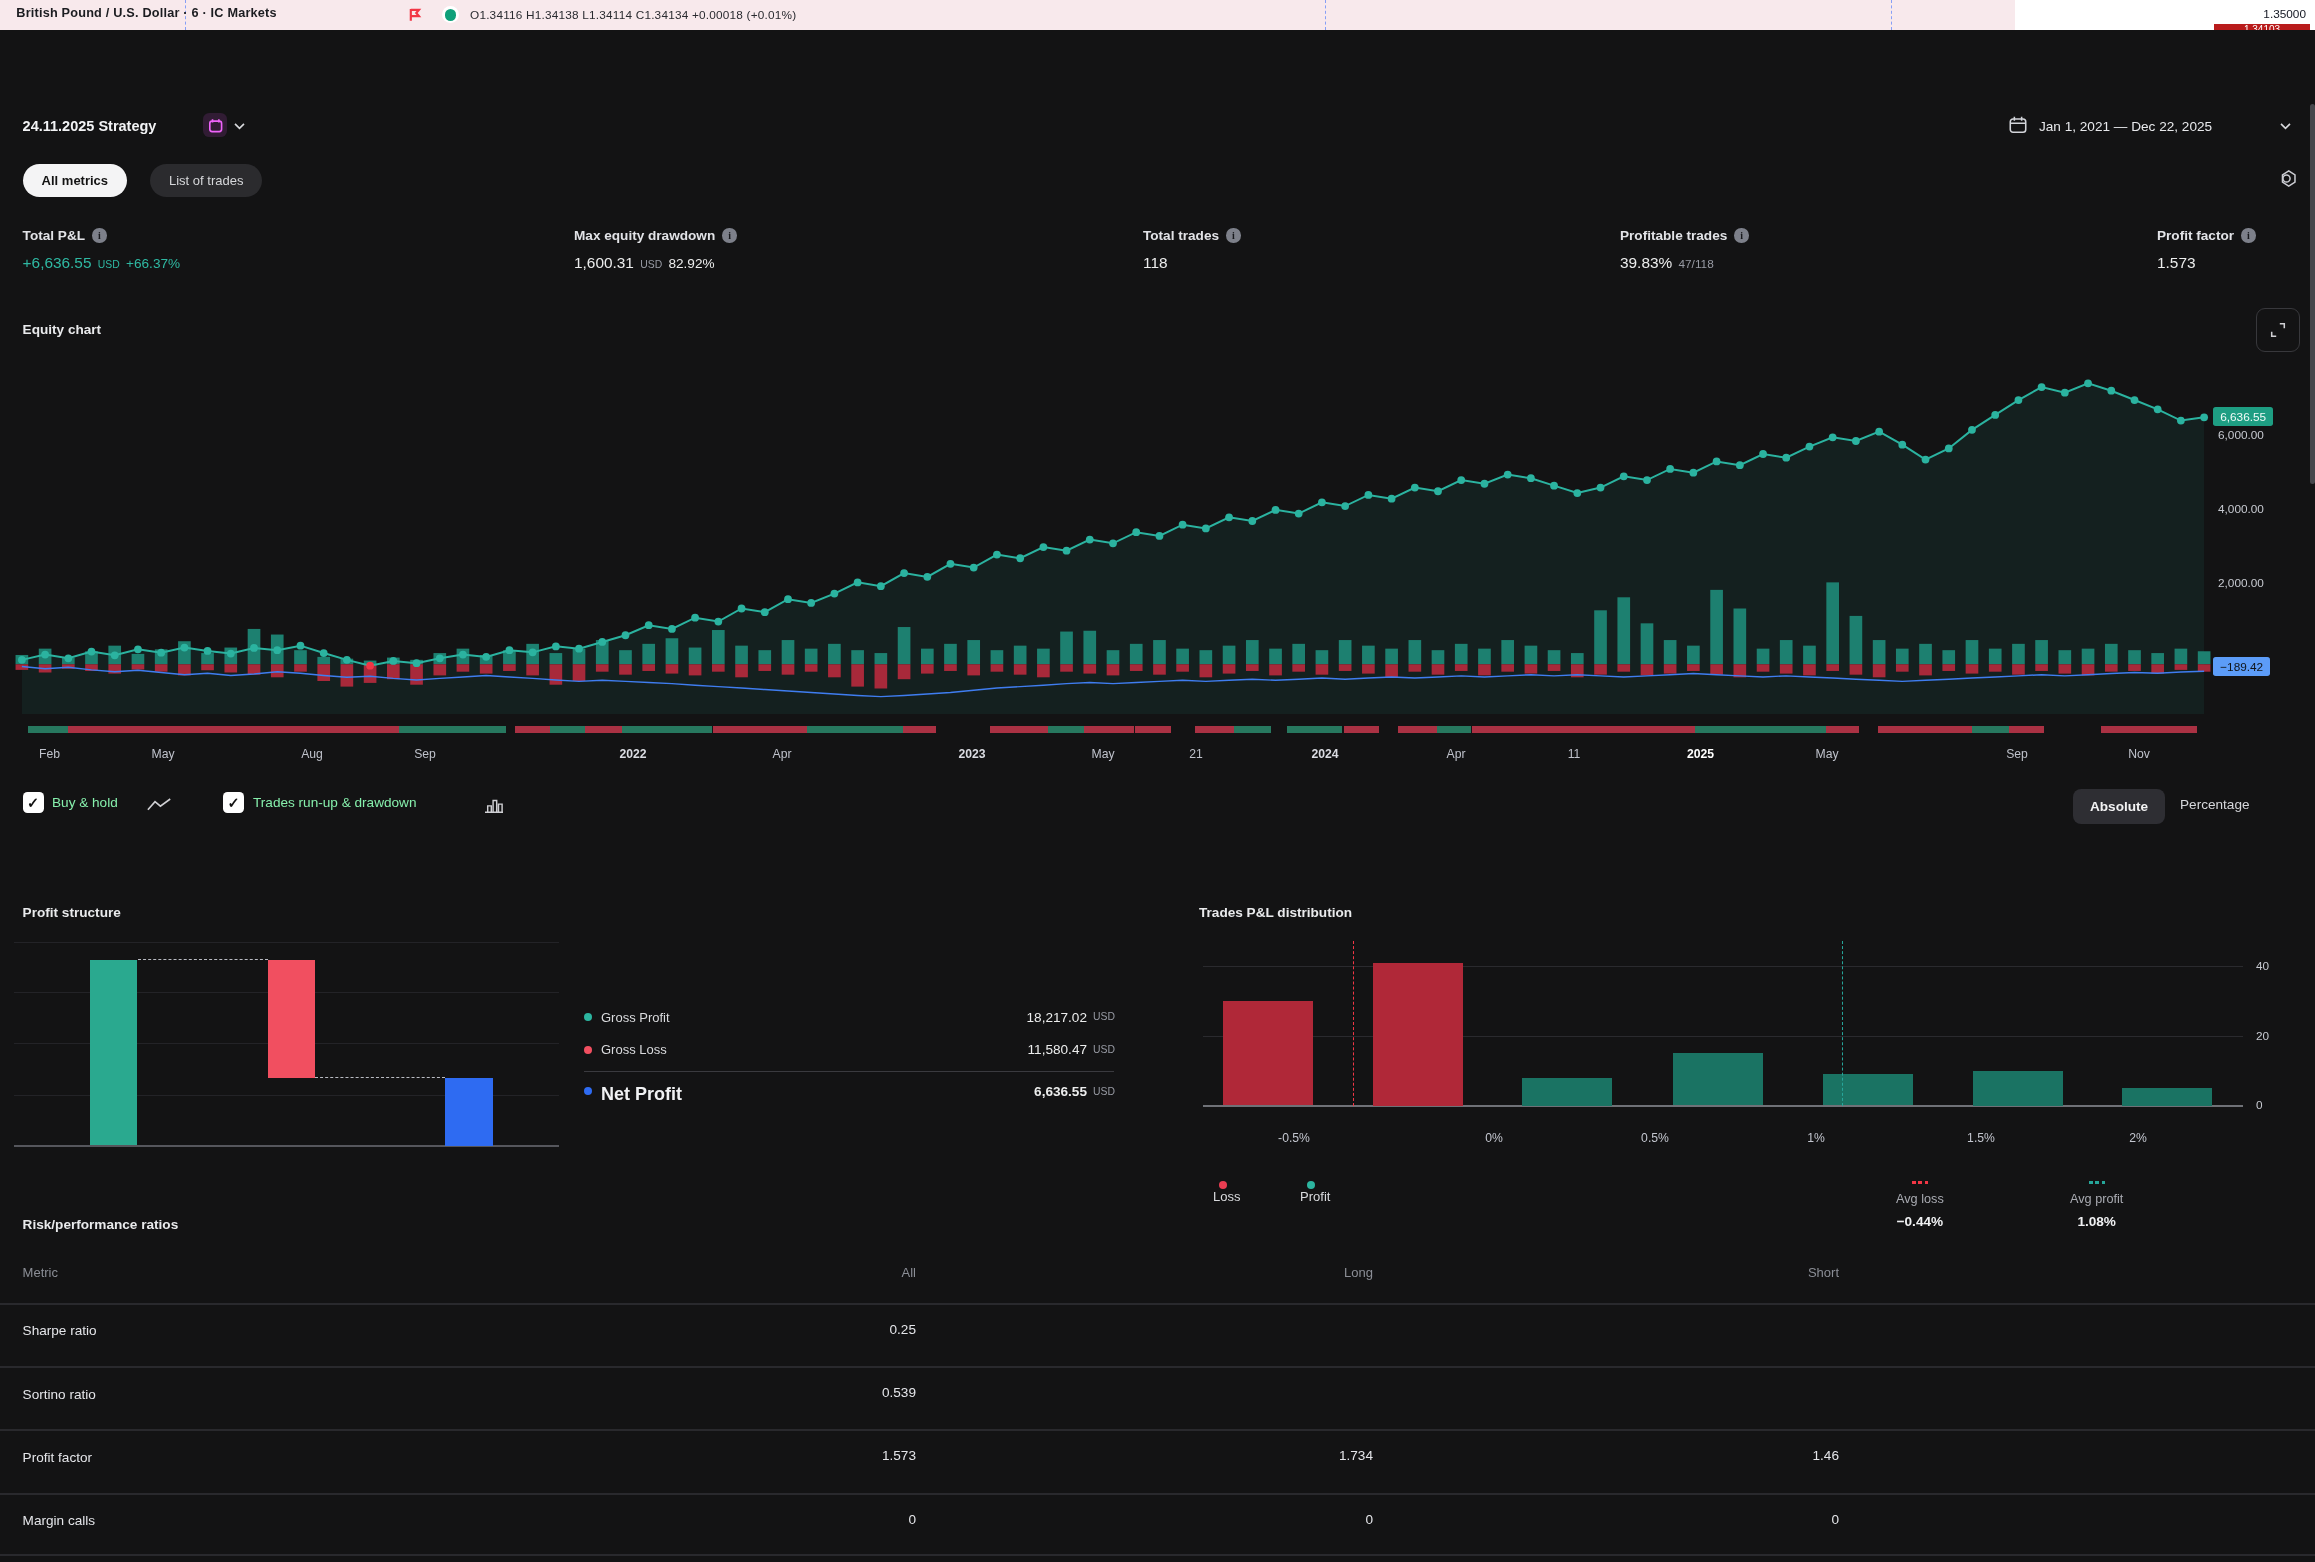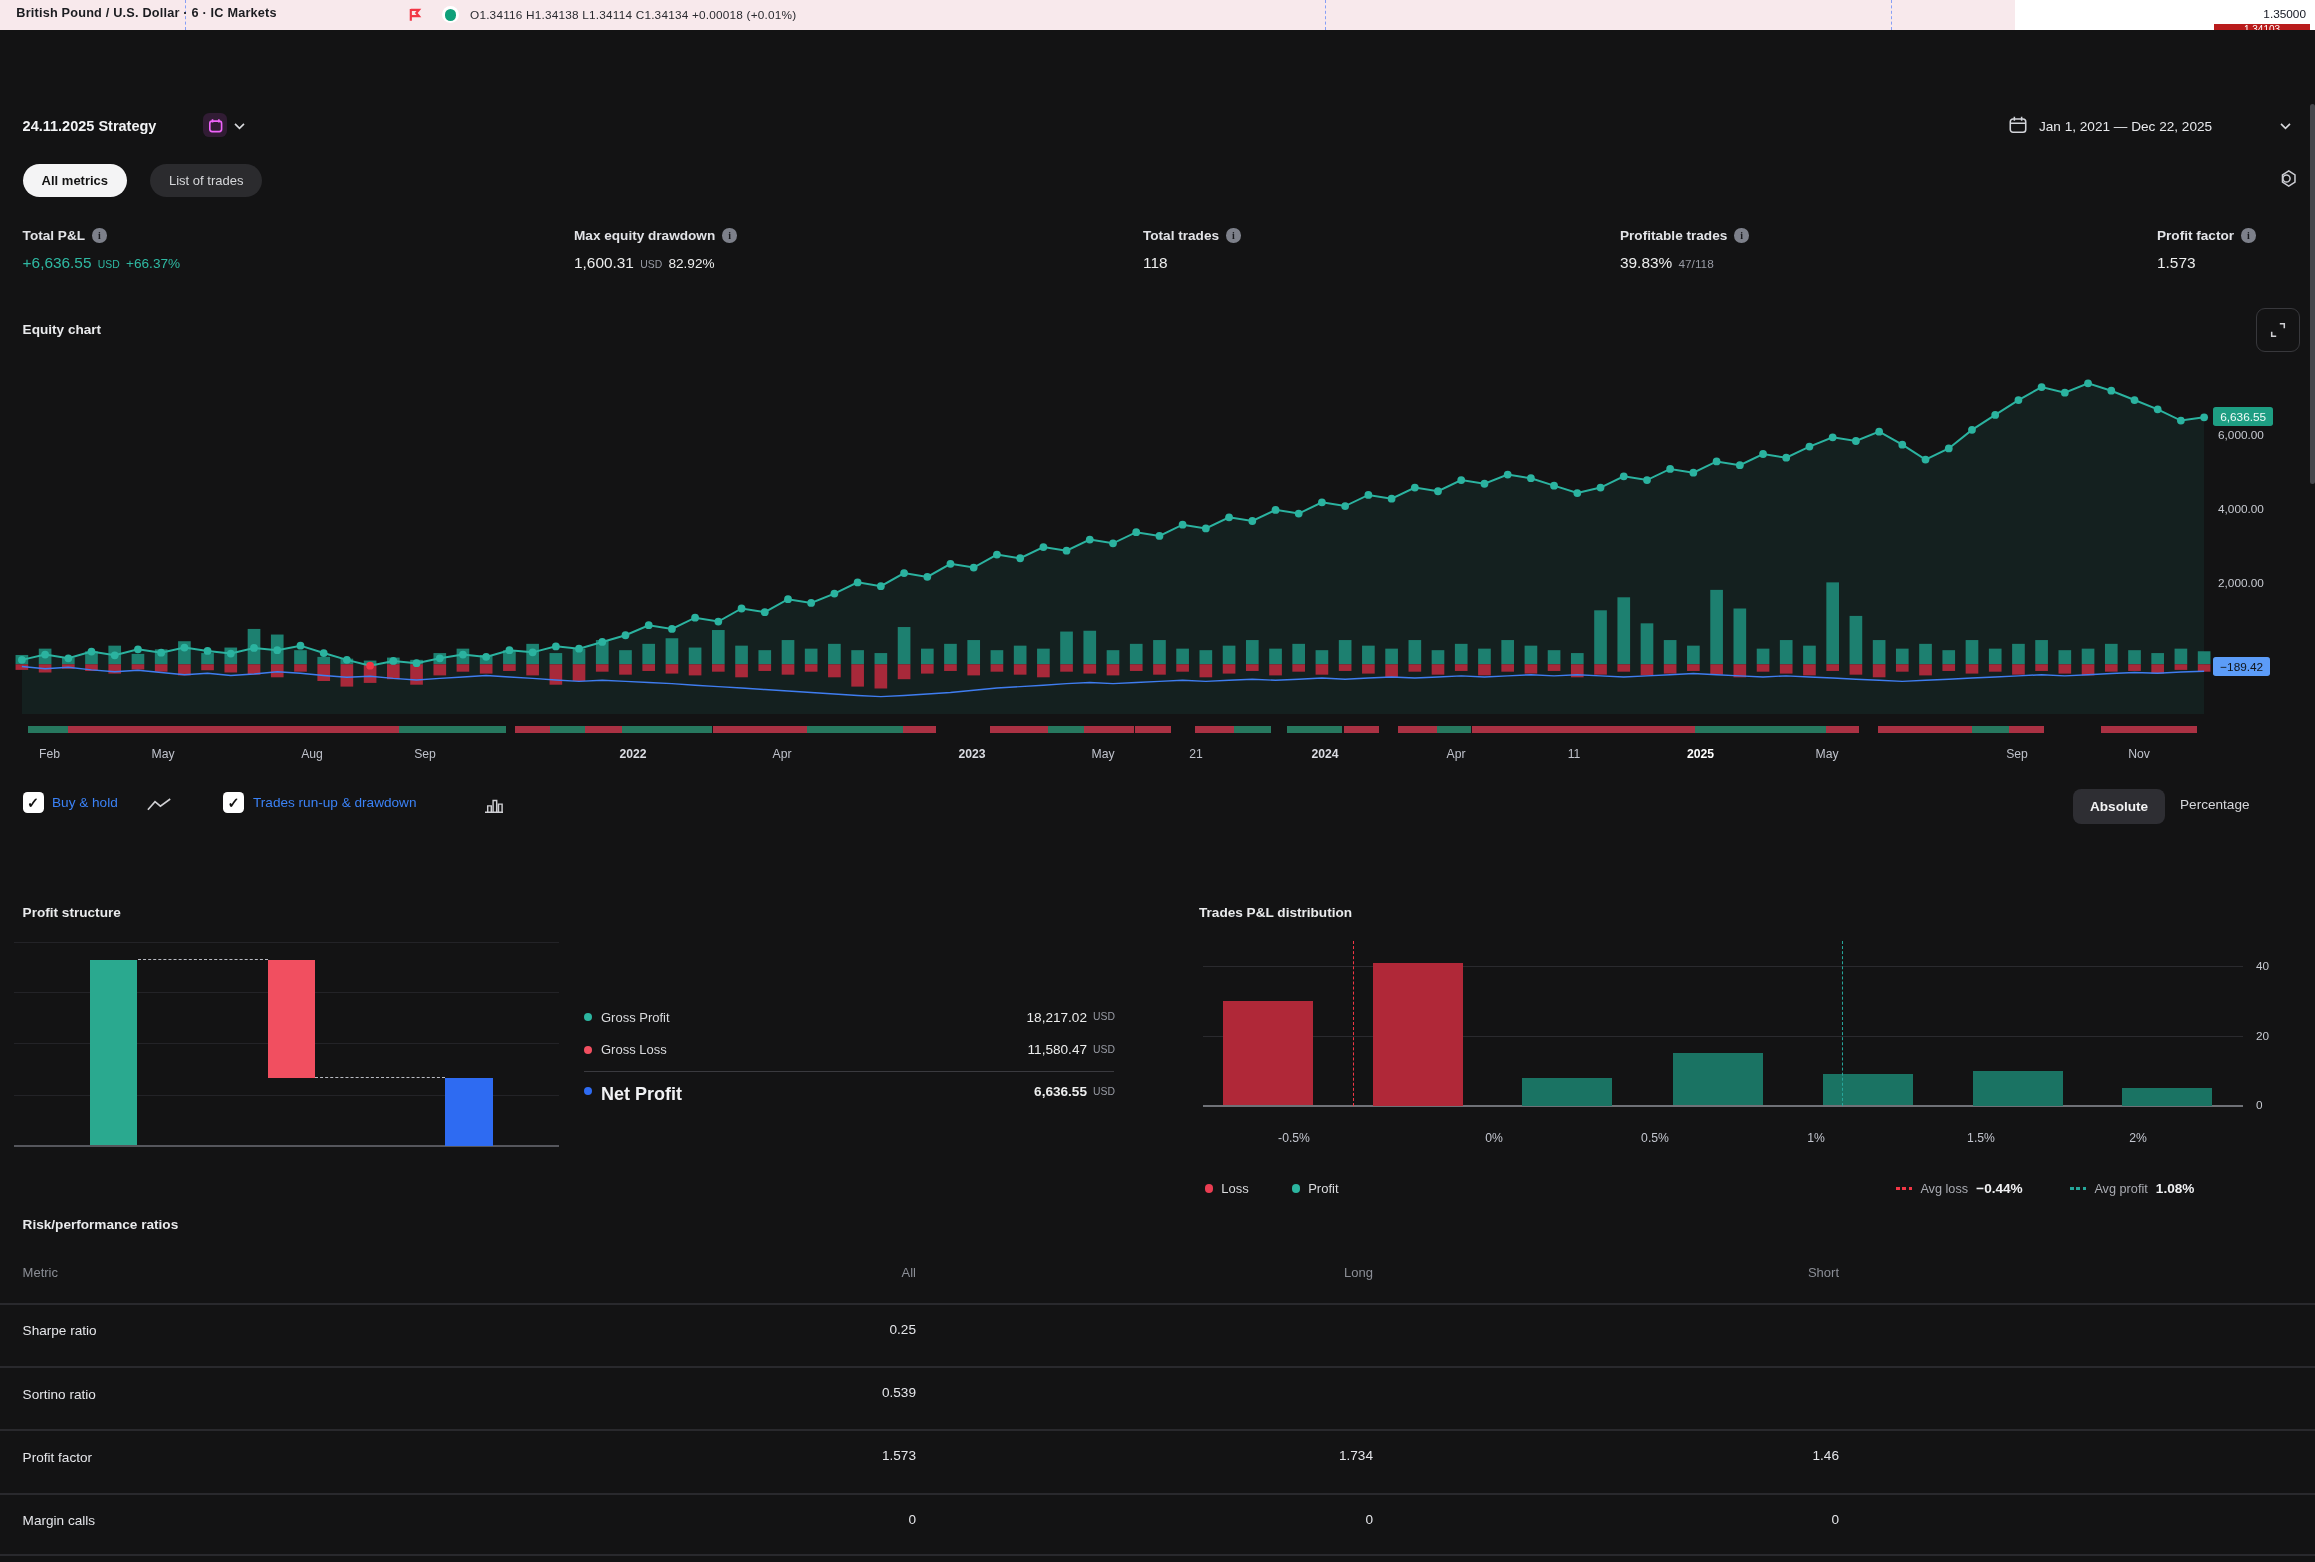--- a/index.html
+++ b/index.html
@@ -45,29 +45,29 @@
   .sectitle{font-size:13.6px;font-weight:700;color:#e9eaec;}
   
   .expandbtn{left:2256px;top:308px;width:42px;height:42px;border:0.9px solid #38383c;border-radius:9px;
              display:flex;align-items:center;justify-content:center;}
   .tag{left:2213px;font-size:11.8px;padding:2.7px 7.2px;border-radius:2.7px;}
   .tag-green{background:#1e9e83;color:#eefaf6;}
   .tag-blue{background:#5c9cf8;color:#101418;}
   
   .checkbox{top:792px;width:21px;height:21px;background:#fff;border-radius:4.5px;color:#101010;
             font-size:14.5px;font-weight:700;display:flex;align-items:center;justify-content:center;}
-  .cblabel{top:795px;font-size:13.6px;color:#3b82f6;}
+  .cblabel{top:795px;font-size:13.6px;color:#86efac;}
   .abs-pill{left:2073px;top:789px;height:35px;background:#2e2e33;border-radius:8.1px;display:flex;
             align-items:center;padding:0 17px;font-size:13.6px;font-weight:700;color:#f2f2f3;}
   .pct-label{left:2180px;top:797px;font-size:13.6px;color:#d6d7db;}
   
   .gline{left:13.6px;width:545px;height:0.9px;background:#232327;}
   .gline-axis{height:1.8px;background:#55565c;}
   .lgdot{width:8.1px;height:8.1px;border-radius:50%;}
-  .lgrow{display:flex;align-items:center;}
+  .lgrow{display:flex;align-items:center;flex-direction:column;}
   .lglabel{font-size:13px;color:#d9dadd;margin-left:8.1px;}
   
   .dgline{left:1203px;width:1040px;height:0.9px;background:#2a2a2e;}
   .dgaxis{left:1203px;width:1040px;height:1.8px;background:#6f7177;}
   .dashicon{width:16.3px;height:2.7px;display:inline-block;background:linear-gradient(90deg,currentColor 0 3.6px,transparent 3.6px 6.3px,currentColor 6.3px 10px,transparent 10px 12.7px,currentColor 12.7px 16.3px);}
   .avglabel{font-size:12.7px;color:#a9abb2;}
   .avgvalue{font-size:13.6px;font-weight:700;color:#f0f1f3;}
   
   .thead{top:1265px;font-size:13px;color:#8b8e96;}
   .tcell{font-size:13.6px;color:#e4e5e9;}

